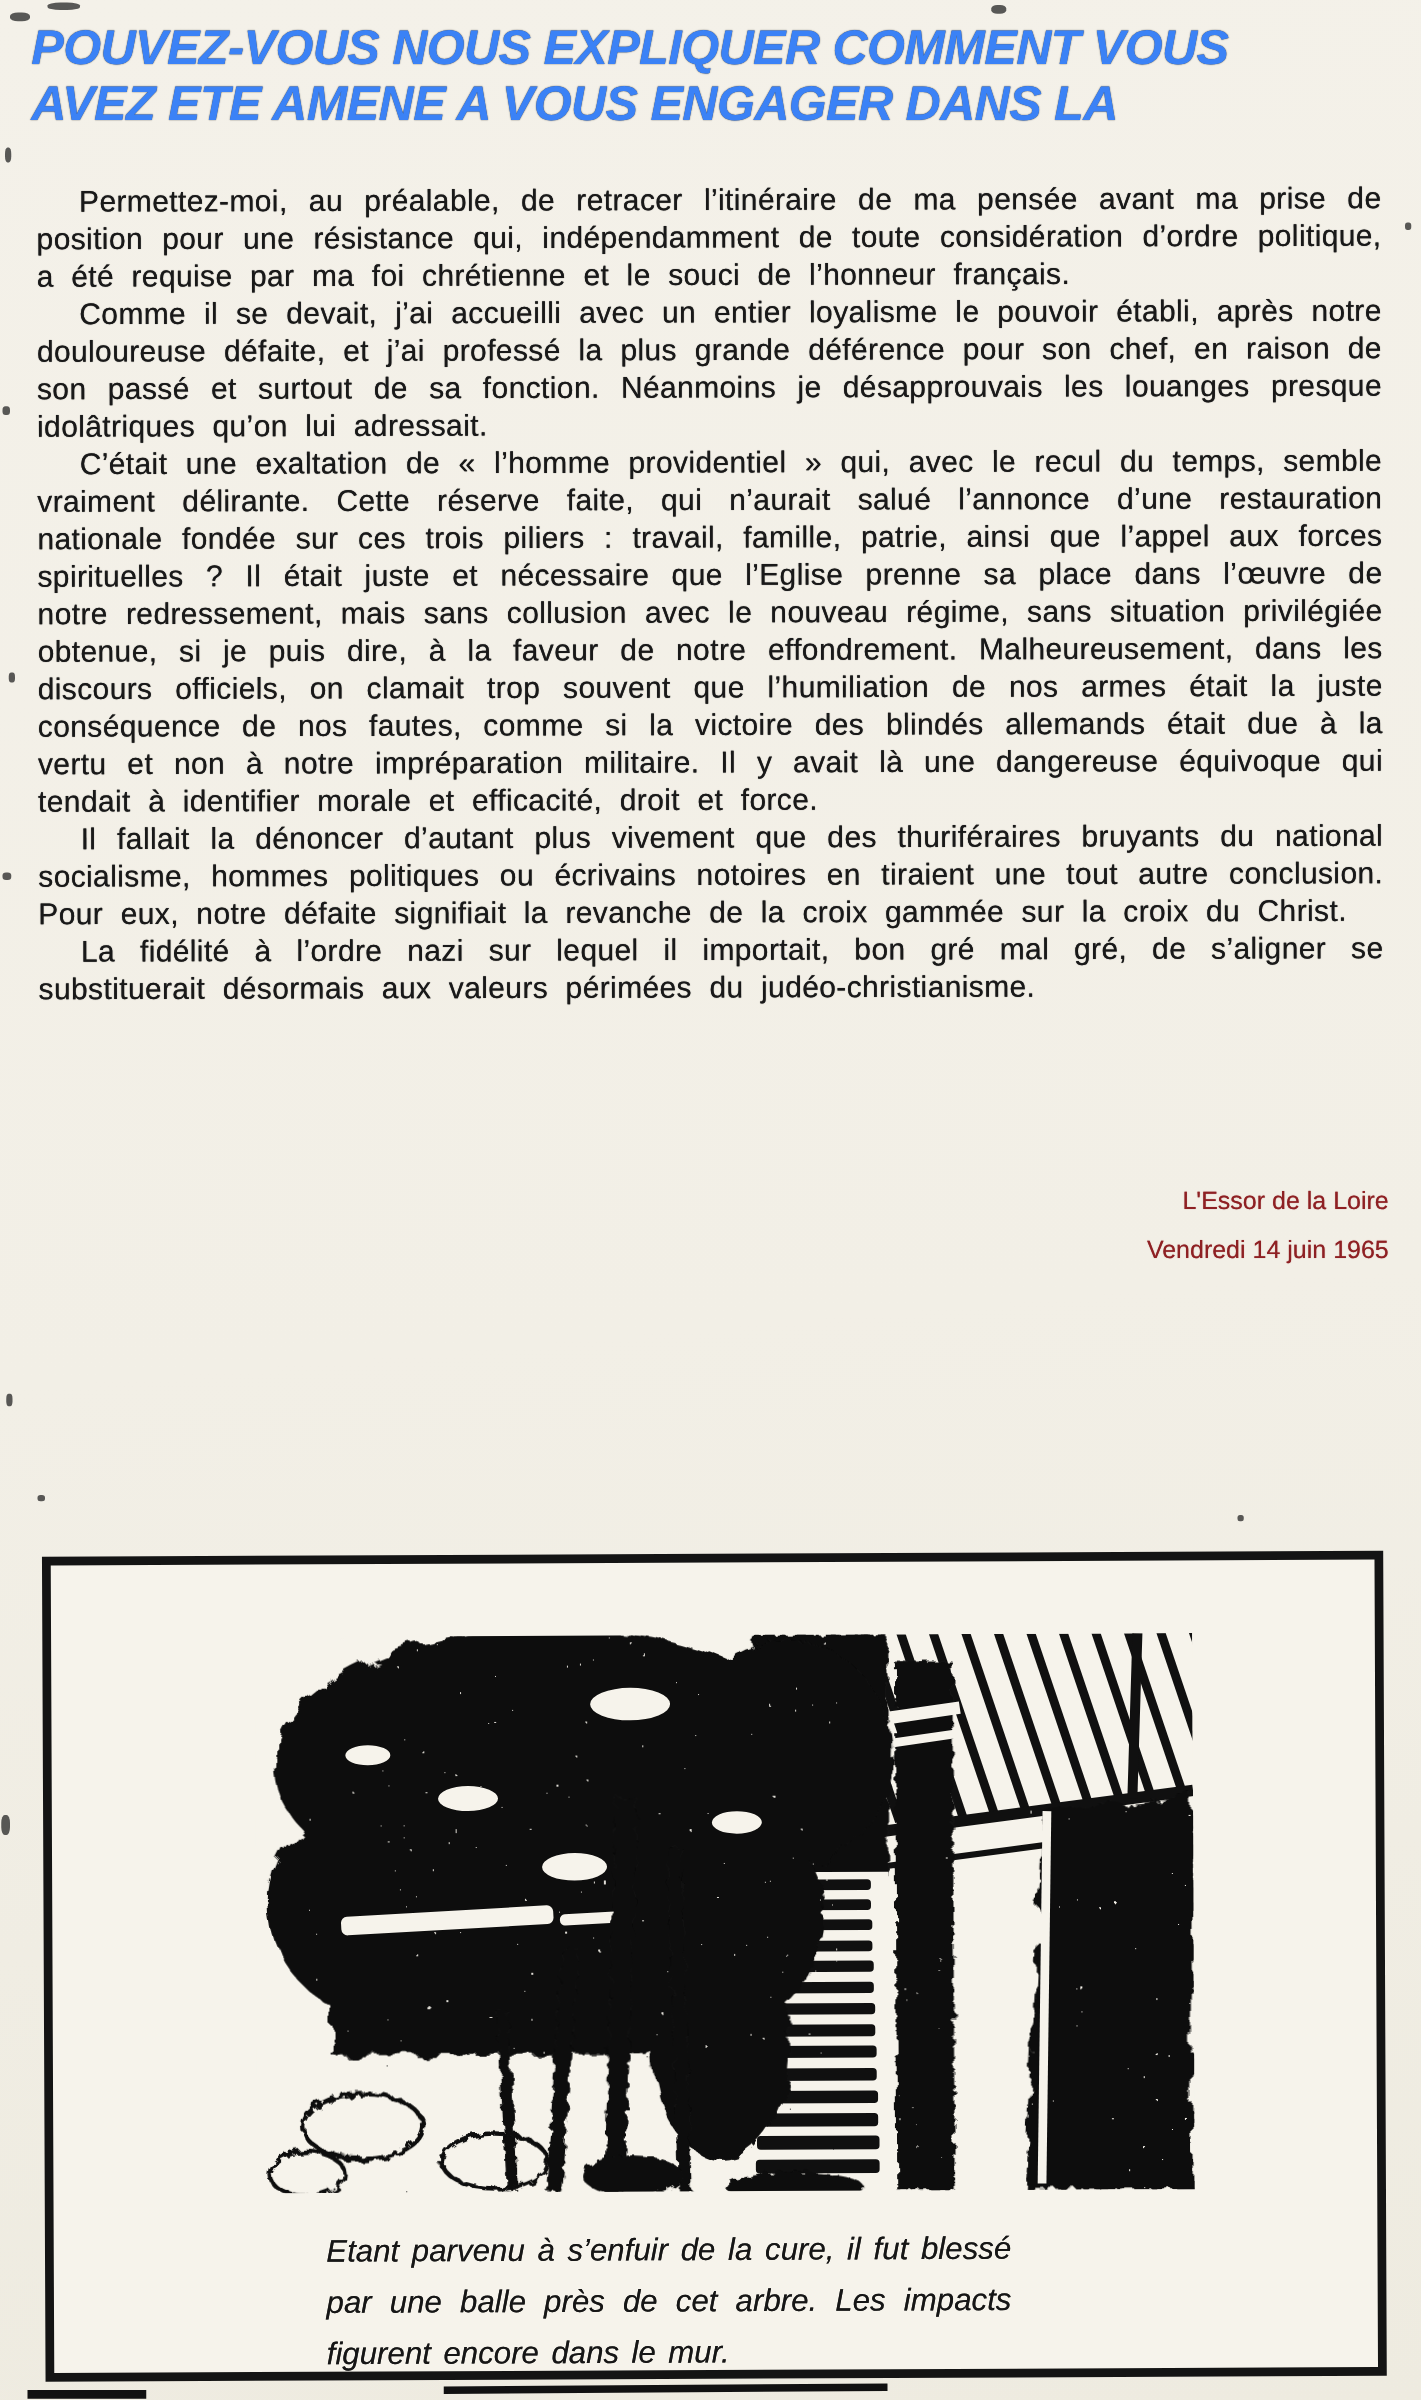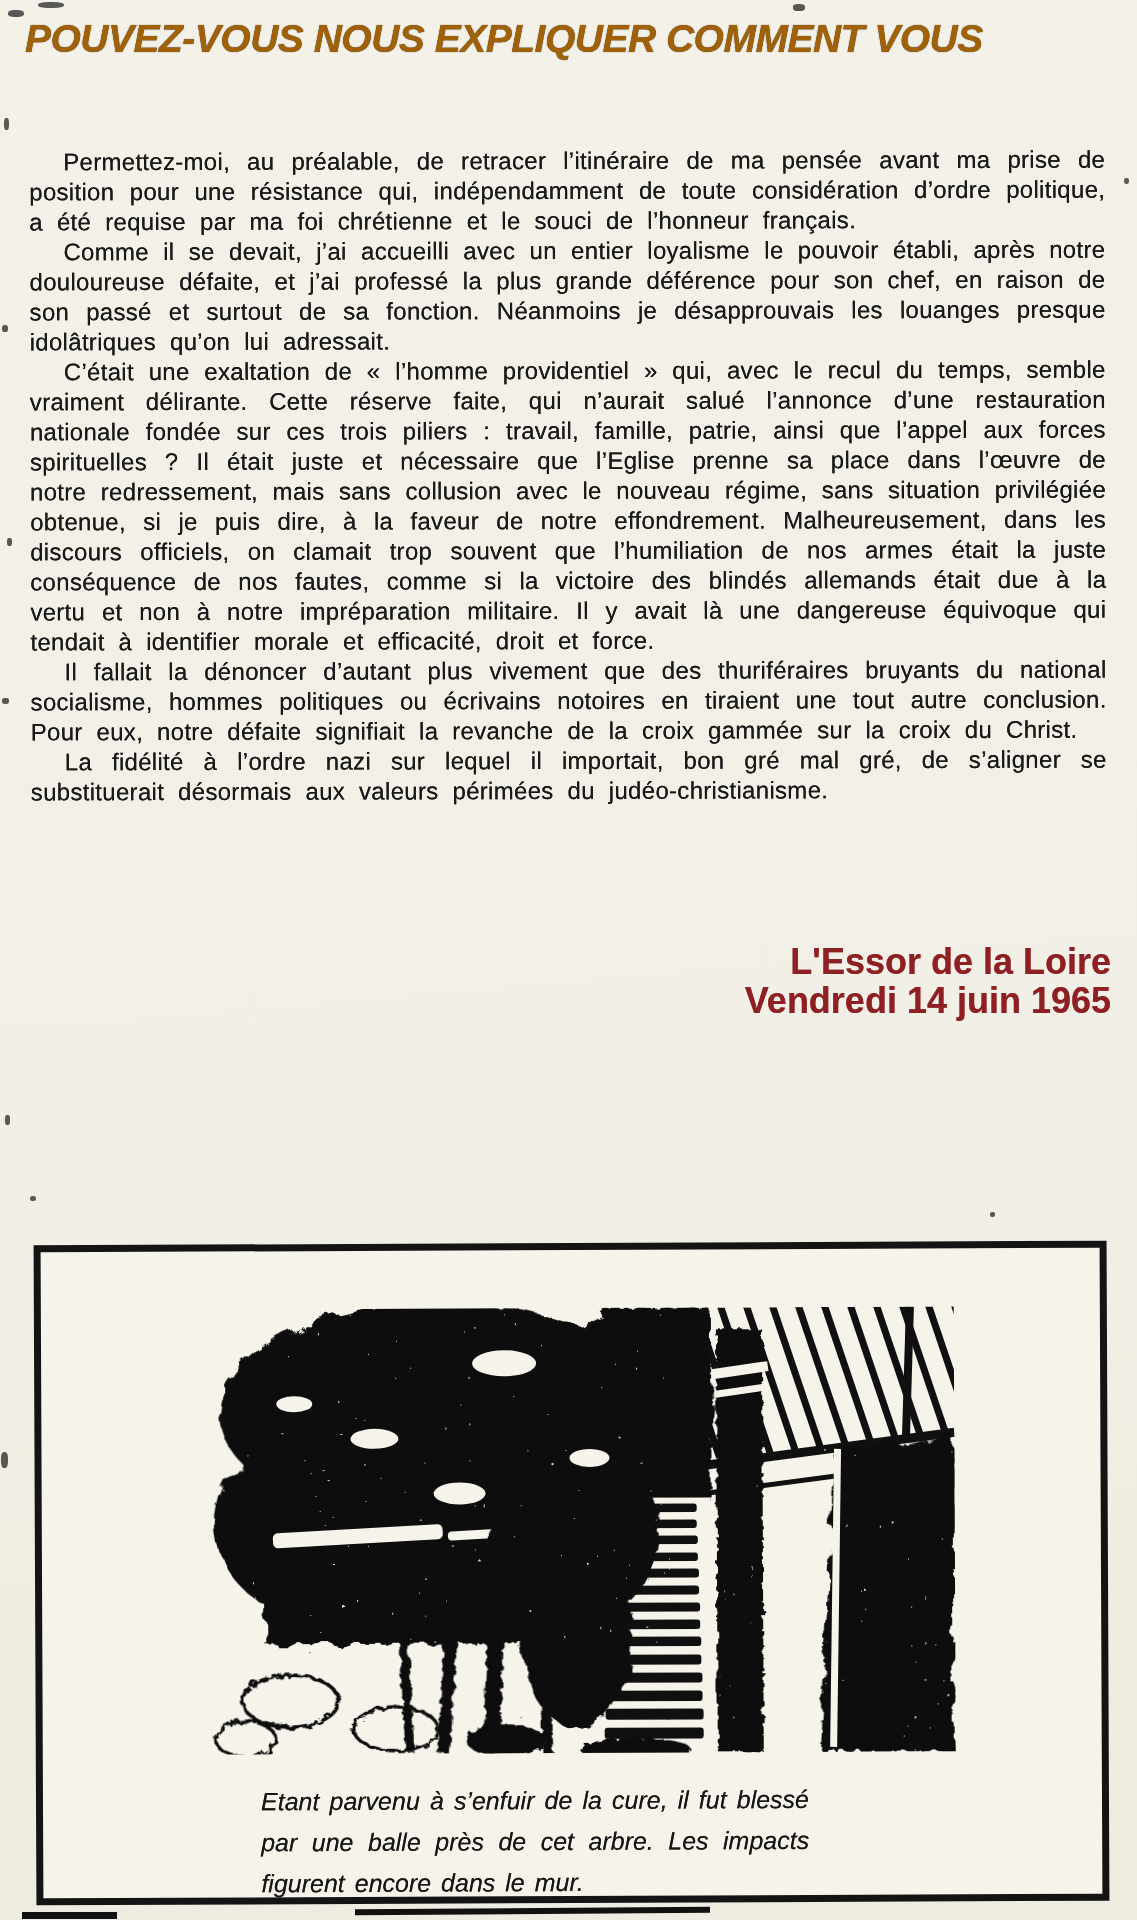--- a/index.html
+++ b/index.html
@@ -4,34 +4,34 @@
 <style>
   html,body{margin:0;padding:0;}
   body{
     width:1137px;height:1920px;position:relative;overflow:hidden;
     background:linear-gradient(175deg,#f4f1e9 0%,#f2efe6 55%,#eeebe0 100%);
     font-family:"Liberation Sans",sans-serif;color:#1a1a1a;
   }
   .headline{
     position:absolute;left:25px;top:16px;width:1100px;
     font-size:39px;font-weight:bold;font-style:italic;line-height:45px;
-    letter-spacing:-0.5px;color:#a16207;
+    letter-spacing:-0.5px;color:#3b82f6;
     text-shadow:0 0 1px rgba(0,0,0,.85);
   }
   .body-text{
     position:absolute;left:30px;top:146px;width:1076px;
     font-size:24px;line-height:30px;text-align:justify;
     word-spacing:7px;letter-spacing:0.3px;color:#191919;
     text-shadow:0 0 0.6px rgba(15,15,15,.9);
     transform:rotate(-0.15deg);
   }
   .body-text p{margin:0;text-indent:34px;}
   .attribution{
     position:absolute;right:26px;top:942px;text-align:right;
-    font-weight:bold;font-size:36px;line-height:39px;color:#8e2023;
+    font-weight:normal;font-size:20px;line-height:39px;color:#8e2023;
     text-shadow:0 0 0.6px rgba(142,32,35,.8);
   }
   .photo-frame{
     position:absolute;left:35px;top:1243px;width:1059px;height:646px;
     border:7px solid #141414;background:#f6f3eb;transform:rotate(-0.25deg);
   }
   .photo-frame .photo{position:absolute;left:163px;top:58px;}
   .caption{
     position:absolute;left:218px;top:505px;width:548px;
     font-style:italic;font-size:25px;line-height:41px;text-align:justify;
@@ -65,20 +65,21 @@
 <div class="speck s6"></div>
 <div class="speck s7"></div>
 <div class="speck s8"></div>
 <div class="speck s9"></div>
 <div class="speck s10"></div>
 <div class="speck s11"></div>
 <div class="speck s12"></div>
 
 <div class="headline">
   <div>POUVEZ-VOUS NOUS EXPLIQUER COMMENT VOUS</div>
+  <div>AVEZ ETE AMENE A VOUS ENGAGER DANS LA</div>
 </div>
 
 <div class="body-text">
   <p>Permettez-moi, au préalable, de retracer l’itinéraire de ma pensée avant ma prise de position pour une résistance qui, indépendamment de toute considération d’ordre politique, a été requise par ma foi chrétienne et le souci de l’honneur français.</p>
   <p>Comme il se devait, j’ai accueilli avec un entier loyalisme le pouvoir établi, après notre douloureuse défaite, et j’ai professé la plus grande déférence pour son chef, en raison de son passé et surtout de sa fonction. Néanmoins je désapprouvais les louanges presque idolâtriques qu’on lui adressait.</p>
   <p>C’était une exaltation de « l’homme providentiel » qui, avec le recul du temps, semble vraiment délirante. Cette réserve faite, qui n’aurait salué l’annonce d’une restauration nationale fondée sur ces trois piliers : travail, famille, patrie, ainsi que l’appel aux forces spirituelles ? Il était juste et nécessaire que l’Eglise prenne sa place dans l’œuvre de notre redressement, mais sans collusion avec le nouveau régime, sans situation privilégiée obtenue, si je puis dire, à la faveur de notre effondrement. Malheureusement, dans les discours officiels, on clamait trop souvent que l’humiliation de nos armes était la juste conséquence de nos fautes, comme si la victoire des blindés allemands était due à la vertu et non à notre impréparation militaire. Il y avait là une dangereuse équivoque qui tendait à identifier morale et efficacité, droit et force.</p>
   <p>Il fallait la dénoncer d’autant plus vivement que des thuriféraires bruyants du national socialisme, hommes politiques ou écrivains notoires en tiraient une tout autre conclusion. Pour eux, notre défaite signifiait la revanche de la croix gammée sur la croix du Christ.</p>
   <p>La fidélité à l’ordre nazi sur lequel il importait, bon gré mal gré, de s’aligner se substituerait désormais aux valeurs périmées du judéo-christianisme.</p>
 </div>
 

